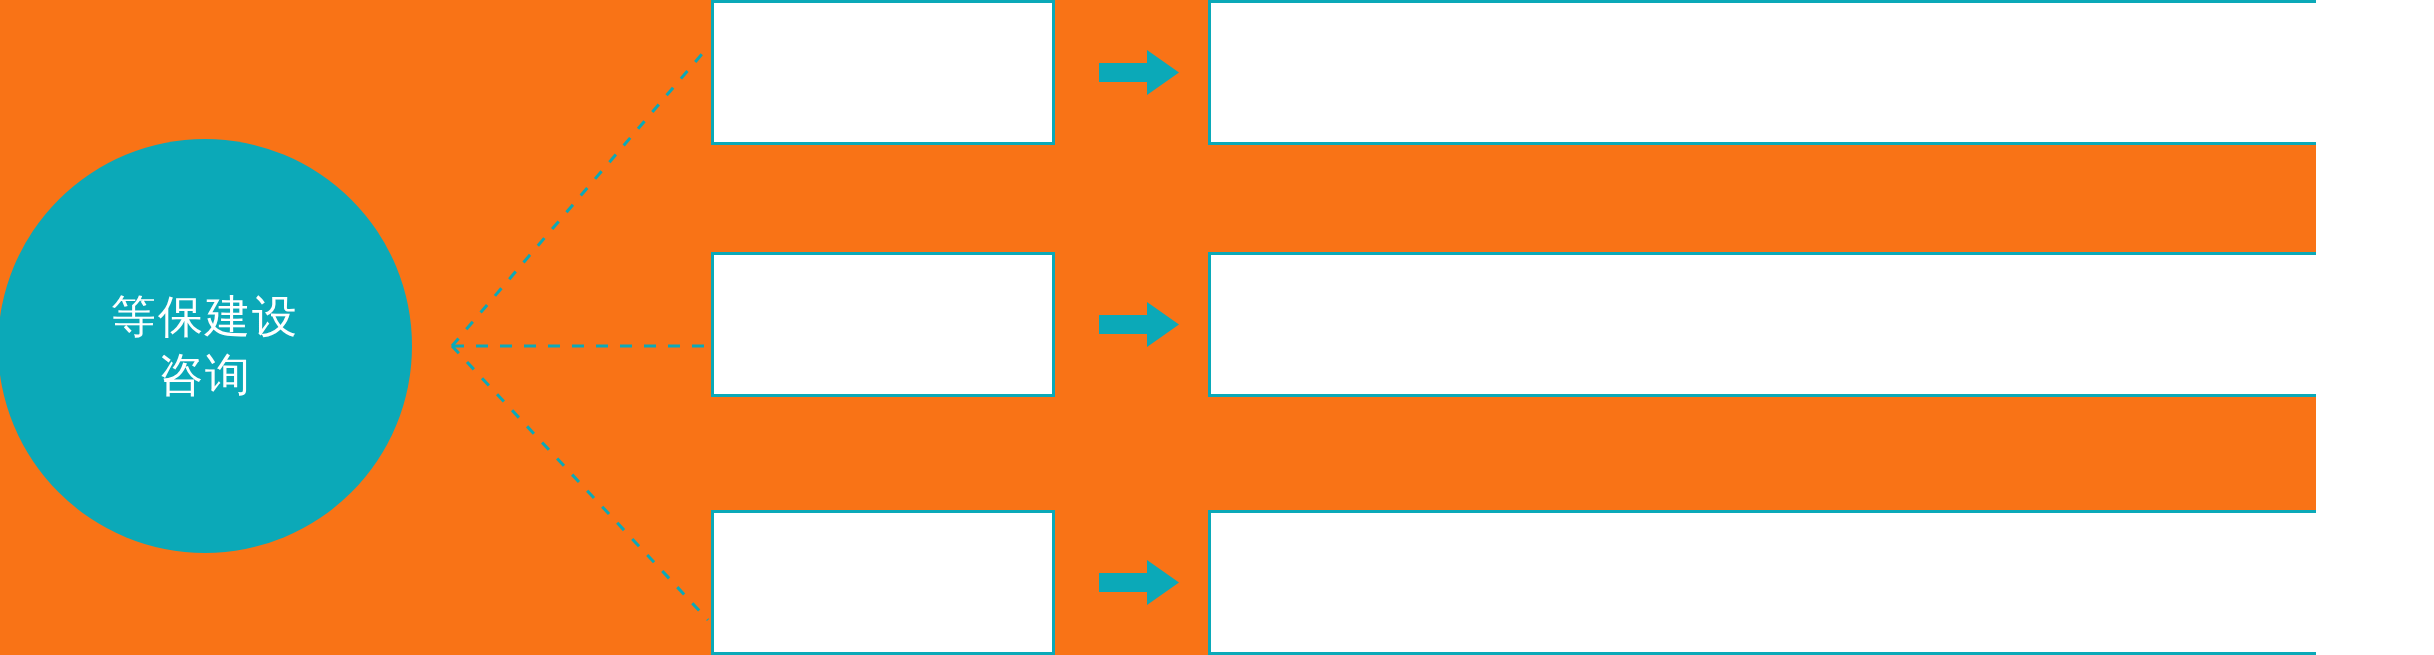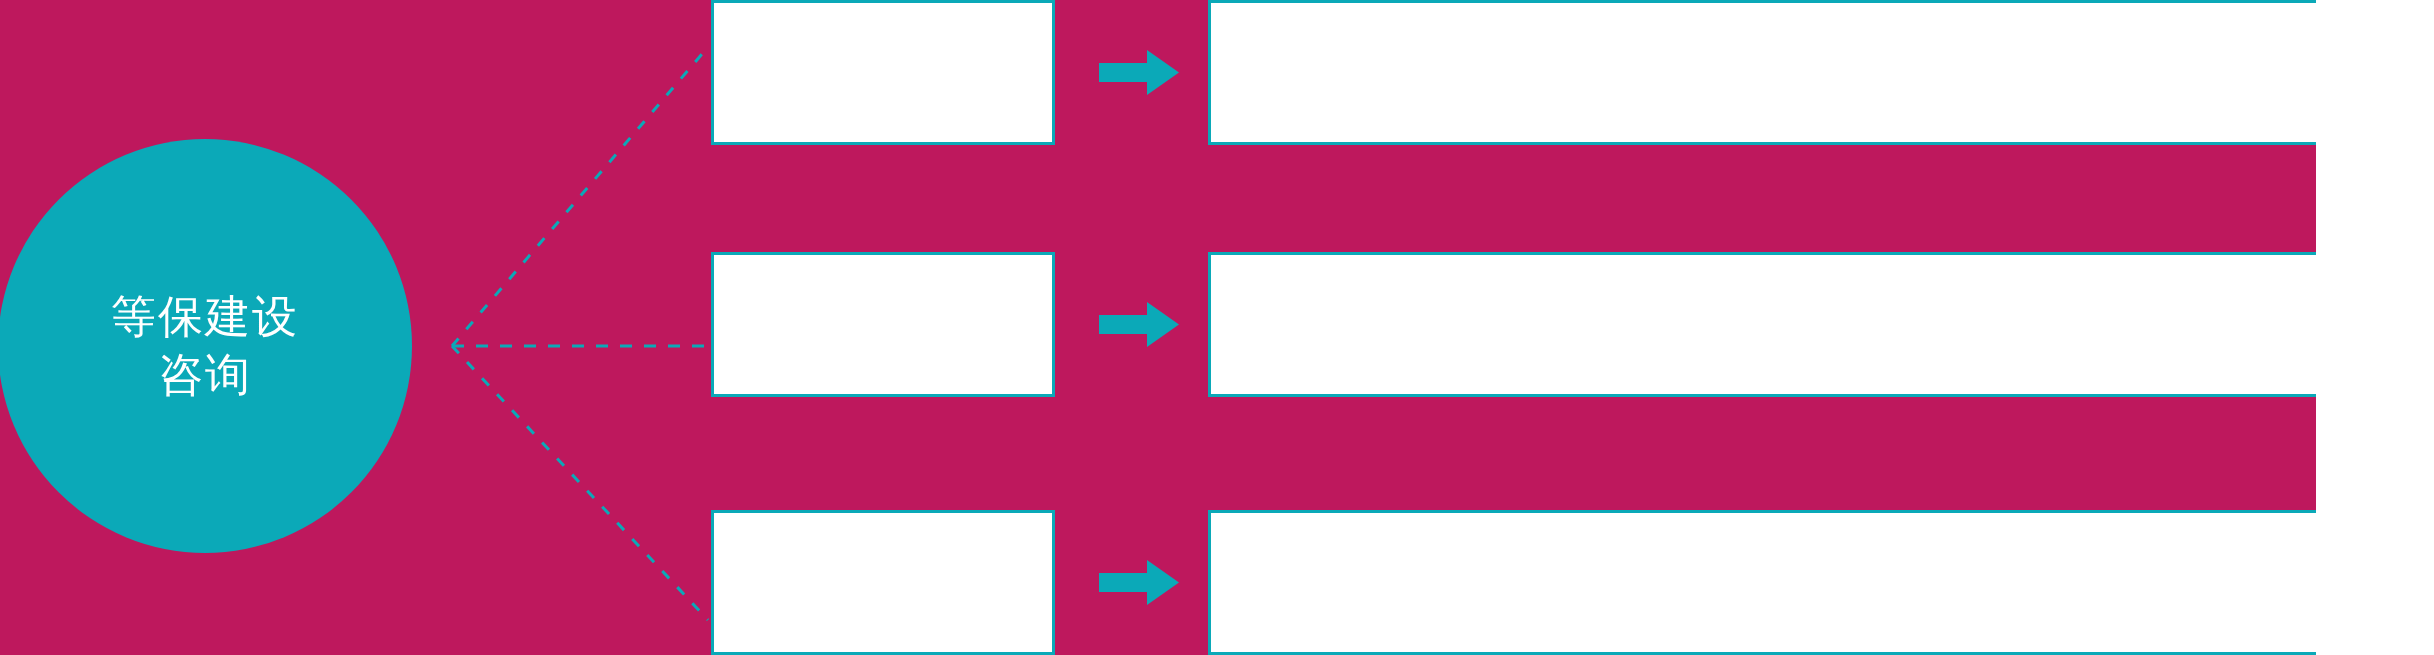--- a/index.html
+++ b/index.html
@@ -8,21 +8,21 @@
     padding: 0;
     background: #ffffff;
   }
   body {
     font-family: "Liberation Sans", "DejaVu Sans", sans-serif;
   }
   #canvas {
     position: relative;
     width: 2316px;
     height: 655px;
-    background: #be185d;
+    background: #f97316;
     overflow: hidden;
   }
 
   
   .hub-circle {
     position: absolute;
     left: -2px;
     top: 139px;
     width: 414px;
     height: 414px;

